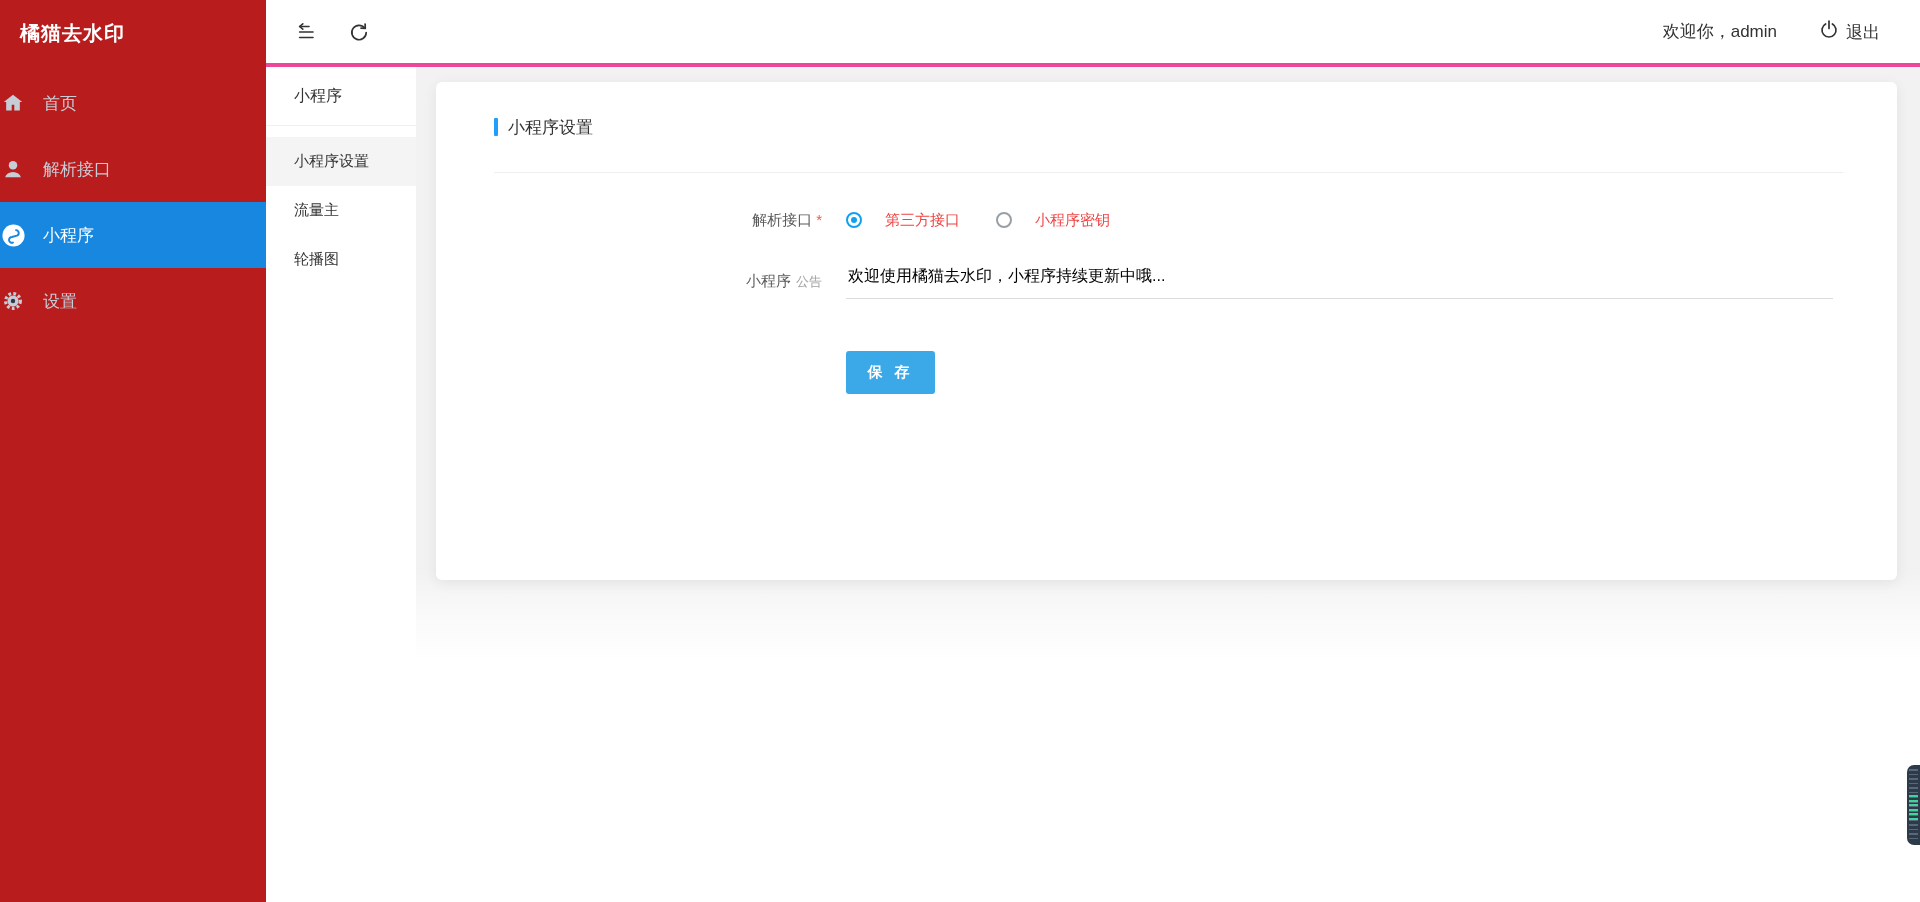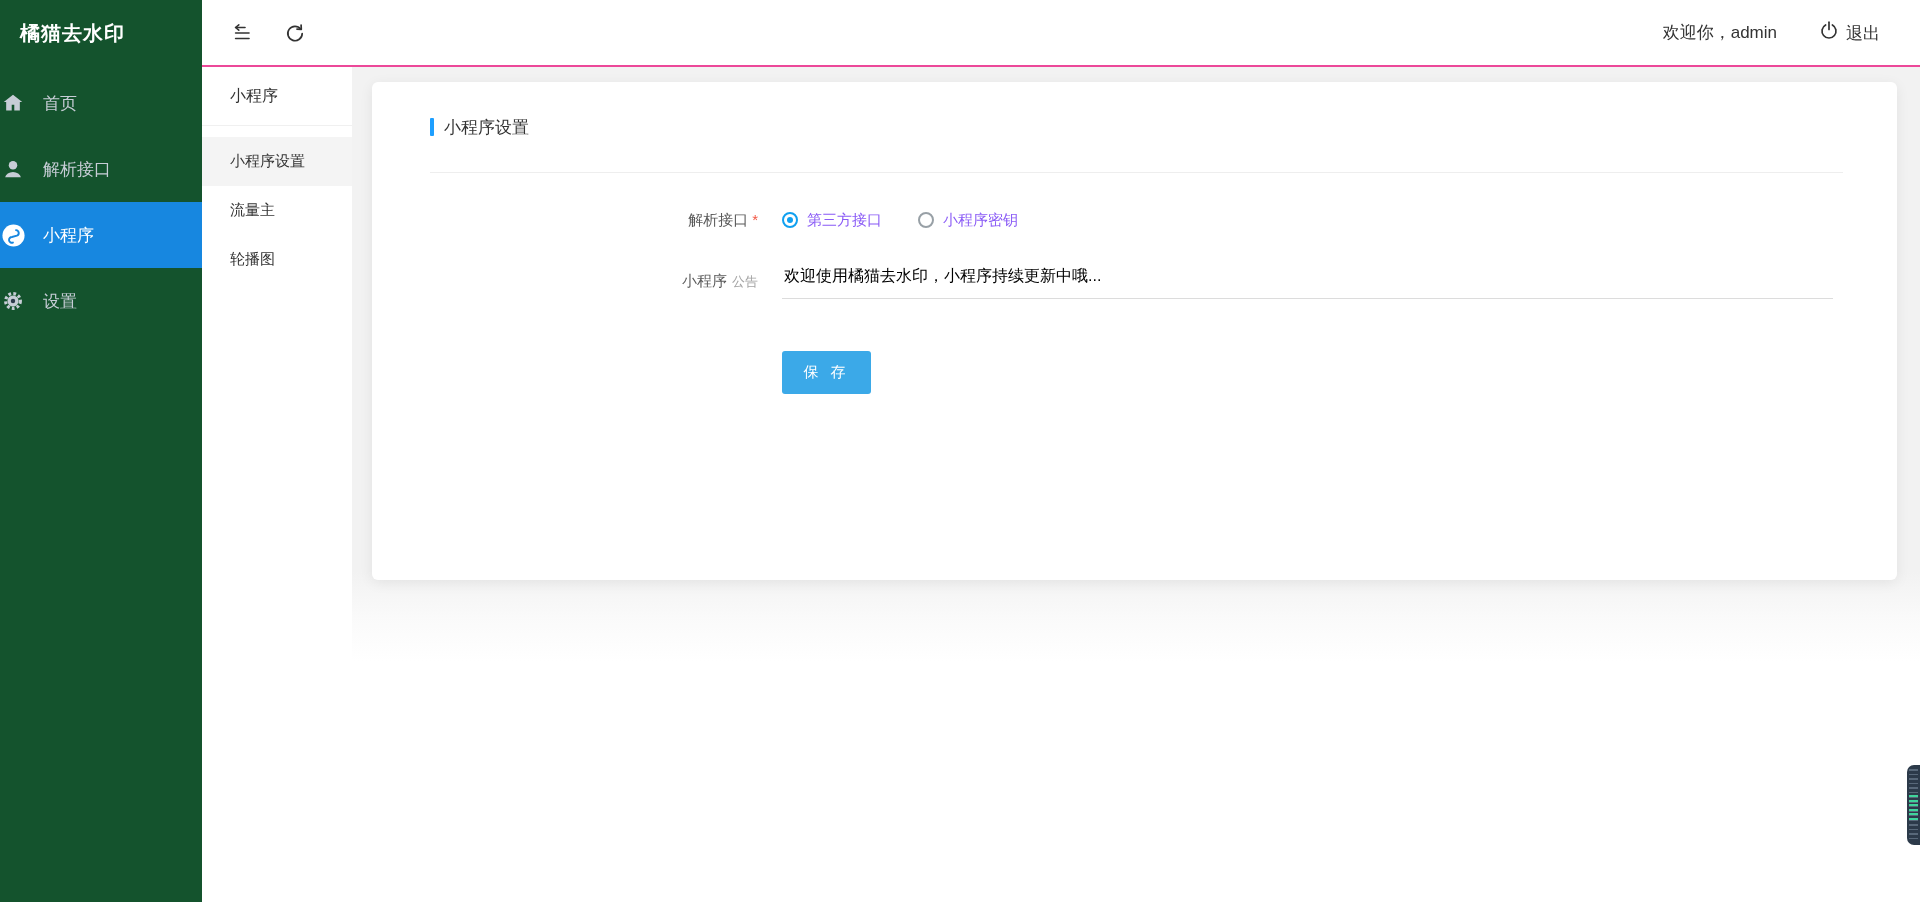--- a/index.html
+++ b/index.html
@@ -1,34 +1,34 @@
 <!DOCTYPE html>
 <html><head>
 <meta charset="utf-8">
 <style>
   * { margin:0; padding:0; box-sizing:border-box; }
   html,body { width:1920px; height:902px; overflow:hidden; background:#fff;
     font-family:"Liberation Sans","DejaVu Sans",sans-serif; }
   .app { display:flex; width:1920px; height:902px; }
 
   
-  .sidebar { width:202px; background:#14532d; flex-shrink:0; height:100%; }
+  .sidebar { width:266px; background:#b91c1c; flex-shrink:0; height:100%; }
   .logo { height:67px; display:flex; align-items:center; padding-left:20px;
     color:#ffffff; font-size:20px; font-weight:bold; letter-spacing:1px; }
   .nav { padding-top:3px; }
   .nav-item { height:66px; display:flex; align-items:center; 
     color:#c7cdd6; font-size:17px; cursor:pointer; }
   .nav-item .nicon { width:26px; height:26px; margin-right:17px; display:flex;
     align-items:center; justify-content:center; }
   .nav-item.active { background:#1787e0; color:#ffffff; }
 
   
   .right { flex:1; display:flex; flex-direction:column; height:100%; }
   .topbar { height:67px; background:#fff; display:flex; align-items:center;
-    padding:0 40px 0 28px; border-bottom:2px solid #ec4899; flex-shrink:0; }
+    padding:0 40px 0 28px; border-bottom:4px solid #ec4899; flex-shrink:0; }
   .tb-icon { width:24px; height:24px; display:flex; align-items:center;
     justify-content:center; cursor:pointer; }
   .tb-icon + .tb-icon { margin-left:28px; }
   .tb-right { margin-left:auto; display:flex; align-items:center; gap:42px;
     font-size:17px; color:#333; }
   .logout { display:flex; align-items:flex-end; gap:7px; cursor:pointer; }
 
   .body-row { flex:1; display:flex; min-height:0; }
 
   
@@ -60,31 +60,31 @@
   .req { color:#f25643; margin-left:4px; font-size:15px; }
   .field { flex:1; margin-left:24px; margin-right:10px; }
   .underline-input { display:block; width:100%; border:none; outline:none;
     border-bottom:1px solid #dcdcdc; padding:4px 2px 12px; font-size:16px;
     color:#777; background:transparent; font-family:inherit; }
   .underline-input.secret { font-size:15px; letter-spacing:2px; color:#3c3c3c;
     padding-bottom:14px; }
   .underline-input.notice { color:#000000; }
 
   .radio-group { display:flex; align-items:center; gap:36px; }
-  .radio { display:flex; align-items:center; gap:9px; font-size:15px; color:#8b5cf6;
+  .radio { display:flex; align-items:center; gap:23px; font-size:15px; color:#ef4444;
     cursor:pointer; }
   .rdot { width:16px; height:16px; border-radius:50%; position:relative; flex-shrink:0; }
   .rdot.on { border:2px solid #10a0f0; }
   .rdot.on::after { content:""; position:absolute; left:3px; top:3px; width:6px;
     height:6px; border-radius:50%; background:#10a0f0; }
   .rdot.off { border:2px solid #98a0a6; }
 
   .save-btn { margin-left:352px; margin-top:29px; width:89px; height:43px;
     background:#3ba9e8; color:#fff; border:none; border-radius:3px; font-size:15px;
-    letter-spacing:4px; cursor:pointer; font-family:inherit; }
+    letter-spacing:4px; cursor:pointer; font-family:inherit;font-weight:bold; }
 
   
   .edge-widget { position:fixed; right:0; top:765px; width:13px; height:80px;
     background:#2c3a4a; border-radius:7px 0 0 7px; overflow:hidden; cursor:pointer; }
   .edge-stripes { position:absolute; inset:4px 2px;
     background:repeating-linear-gradient(180deg, rgba(170,190,210,0.35) 0 1.5px, transparent 1.5px 4.6px); }
   .edge-green { position:absolute; left:2px; right:2px; top:38%; height:31%;
     background:repeating-linear-gradient(180deg, #3fd49b 0 2px, rgba(0,0,0,0) 2px 4.6px); }
 </style>
 </head>

